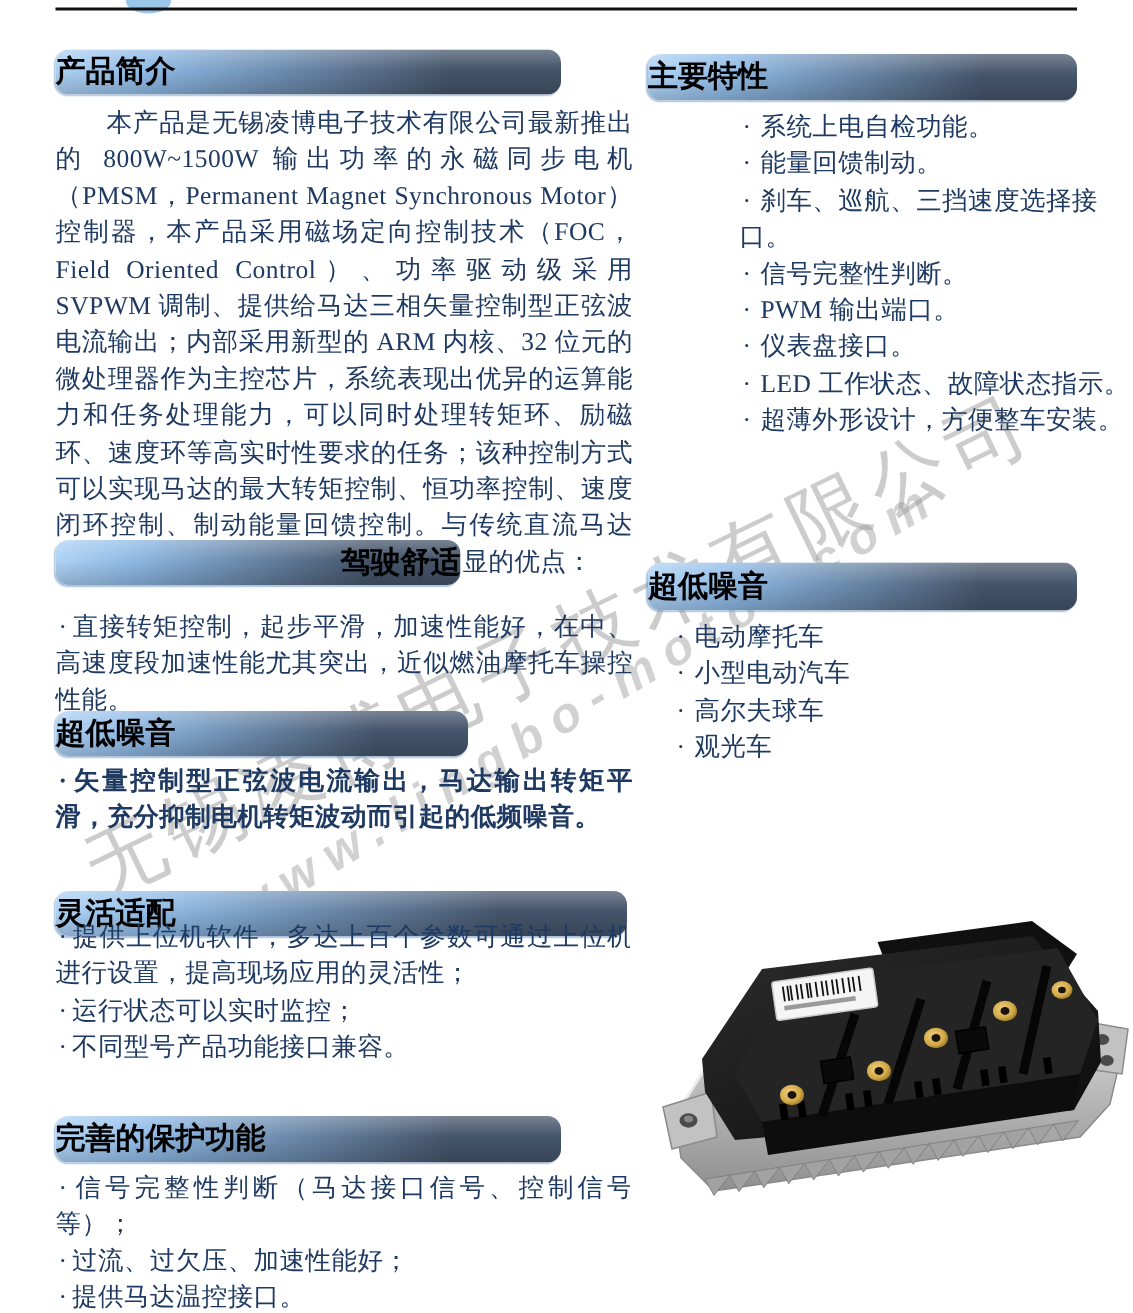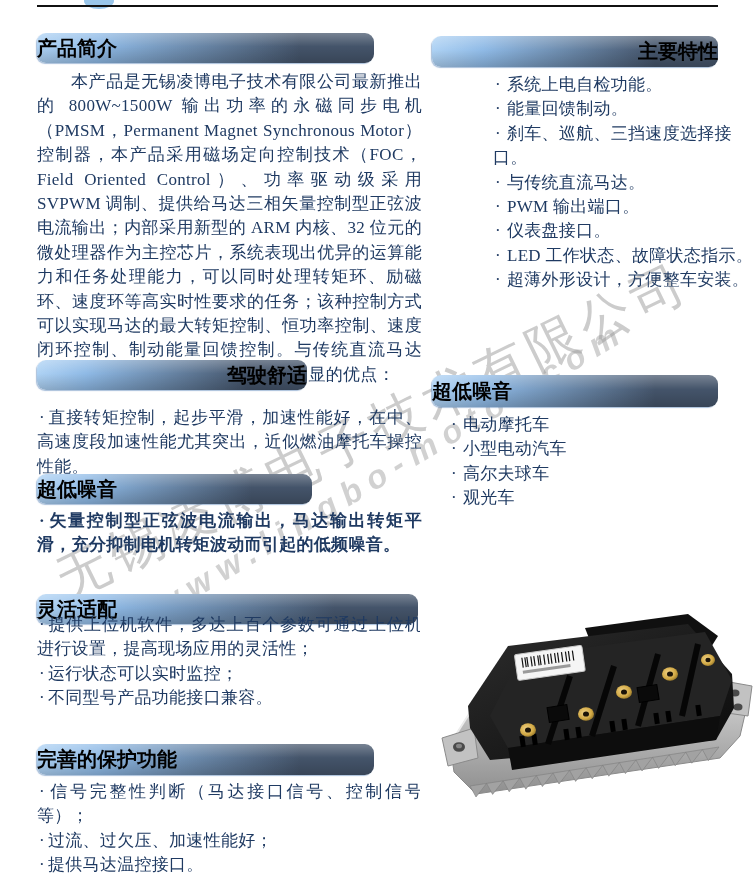--- a/index.html
+++ b/index.html
@@ -82,32 +82,32 @@
   </div>
   <div class="txt" style="left:37px;top:780px;width:385px;">
 
       <div class="bi"><span class="dot">·</span><span>信号完整性判断（马达接口信号、控制信号等）；</span></div>
 
       <div class="bi"><span class="dot">·</span><span>过流、过欠压、加速性能好；</span></div>
 
       <div class="bi"><span class="dot">·</span><span>提供马达温控接口。</span></div>
     </div>
 
-  <div class="bar" style="left:432px;top:36px;width:286px;height:31px;text-align:right;">
+  <div class="bar" style="left:432px;top:36px;width:286px;height:31px;">
     <span class="bt" style="line-height:31px;">主要特性</span>
   </div>
   <div class="txt rlist" style="left:449px;top:73px;width:269px;margin-left:44px;">
 
       <div class="bi"><span class="dot">·</span><span>系统上电自检功能。</span></div>
 
       <div class="bi"><span class="dot">·</span><span>能量回馈制动。</span></div>
 
       <div class="bi"><span class="dot">·</span><span>刹车、巡航、三挡速度选择接口。</span></div>
 
-      <div class="bi"><span class="dot">·</span><span>与传统直流马达。</span></div>
+      <div class="bi"><span class="dot">·</span><span>信号完整性判断。</span></div>
 
       <div class="bi"><span class="dot">·</span><span>PWM 输出端口。</span></div>
 
       <div class="bi"><span class="dot">·</span><span>仪表盘接口。</span></div>
 
       <div class="bi"><span class="dot">·</span><span>LED 工作状态、故障状态指示。</span></div>
 
       <div class="bi"><span class="dot">·</span><span>超薄外形设计，方便整车安装。</span></div>
     </div>
 

